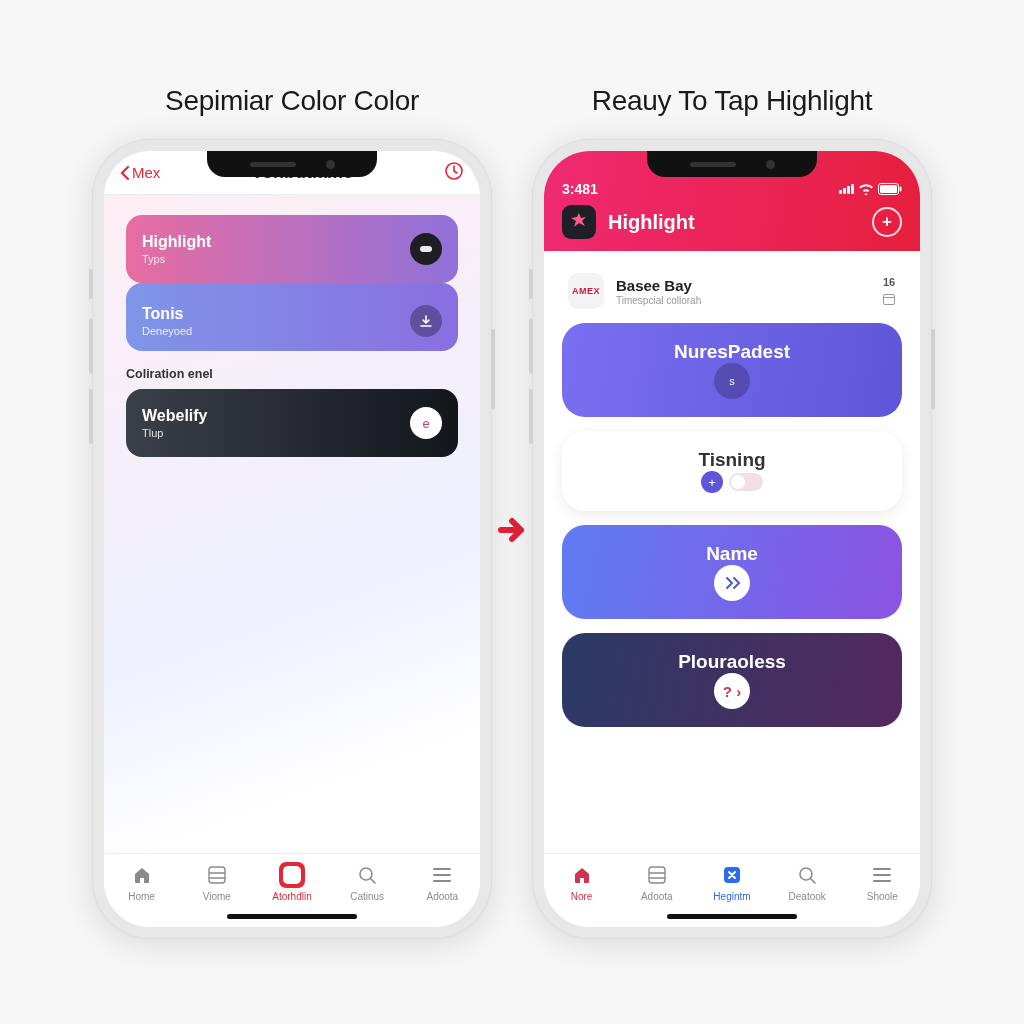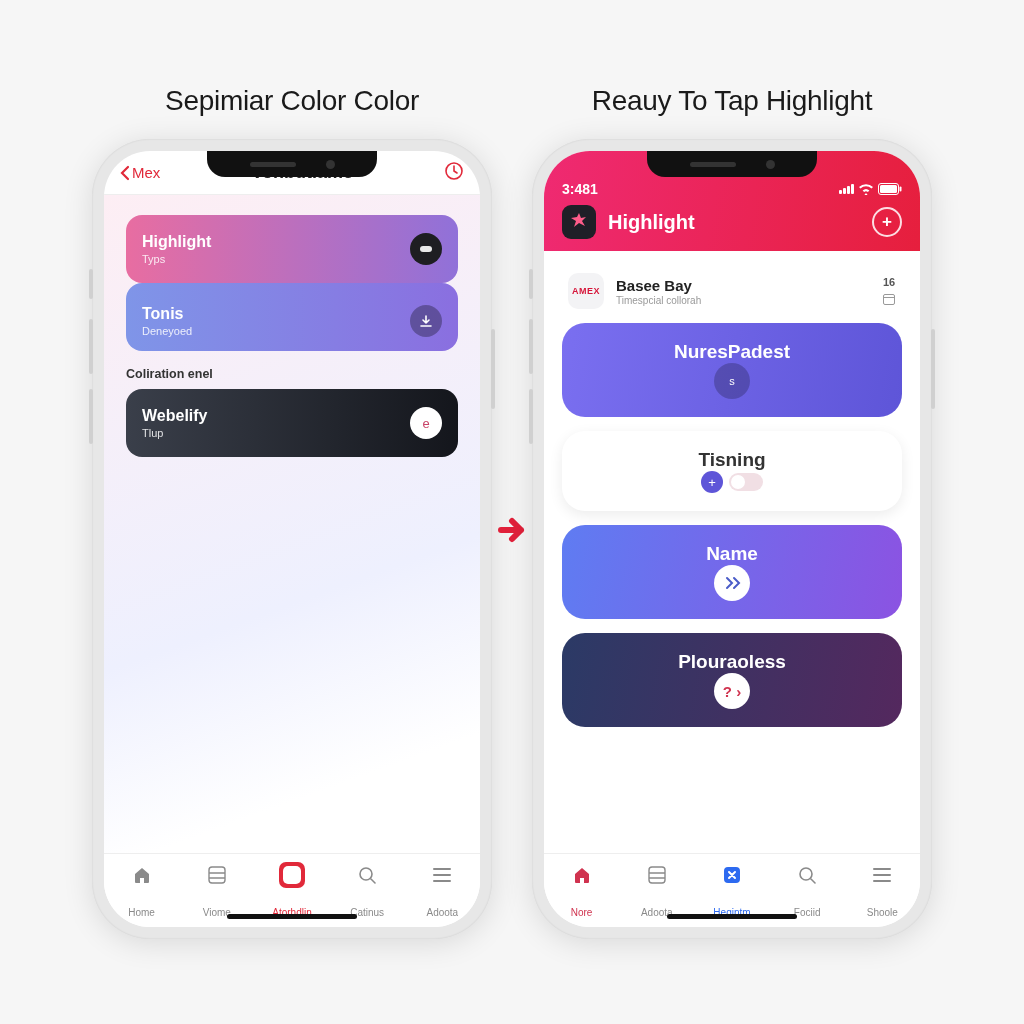--- a/index.html
+++ b/index.html
@@ -99,21 +99,21 @@
   .card.g1{background:linear-gradient(90deg,#e86da1,#9071d9);}
   .card.g2{background:linear-gradient(90deg,#7f95e8,#8a6fe0);align-items:flex-end;}
   .card.g3{background:linear-gradient(90deg,#3a3f4a,#14161c);}
 
   
   .tabbar{
     height:74px;border-top:1px solid #eee;background:#fff;
     display:flex;justify-content:space-around;align-items:flex-start;
     padding-top:8px;
   }
-  .tab{display:flex;flex-direction:column;align-items:center;gap:19px;
+  .tab{display:flex;flex-direction:column;align-items:center;gap:3px;
     font-size:10px;color:#8a8a8a;width:58px;}
   .tab.active-l{color:#e1293a;}
   .tab.active-l .tab-ic{background:#e1293a;color:#fff;border-radius:7px;}
   .tab.active-r{color:#2d6af0;}
   .tab-ic{width:26px;height:26px;display:flex;align-items:center;justify-content:center;}
 
   
   .hdr{
     height:100px;background:linear-gradient(100deg,#ef2a72,#e61f3d);
     color:#fff;display:flex;flex-direction:column;justify-content:flex-end;
@@ -405,21 +405,21 @@
             </span>
           <span>Hegintm</span>
         </div>
         <div class="tab">
           <span class="tab-ic">
               <svg width="20" height="20" viewBox="0 0 20 20">
                 <circle cx="9" cy="9" r="6" fill="none" stroke="currentColor" stroke-width="1.6"></circle>
                 <path stroke="currentColor" stroke-width="1.6" stroke-linecap="round" d="M14 14l4 4"></path>
               </svg>
             </span>
-          <span>Fociid</span>
+          <span>Deatook</span>
         </div>
         <div class="tab">
           <span class="tab-ic">
               <svg width="20" height="16" viewBox="0 0 20 16">
                 <path stroke="currentColor" stroke-width="2" stroke-linecap="round" d="M2 2h16M2 8h16M2 14h16"></path>
               </svg>
             </span>
           <span>Shoole</span>
         </div>
       </div>

